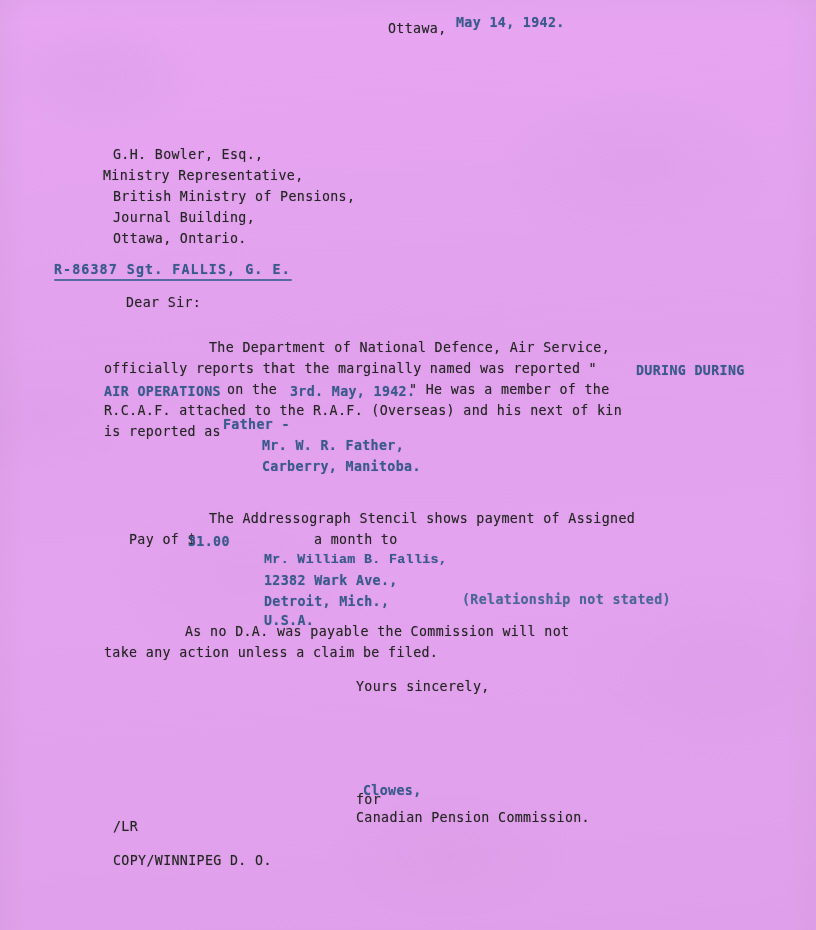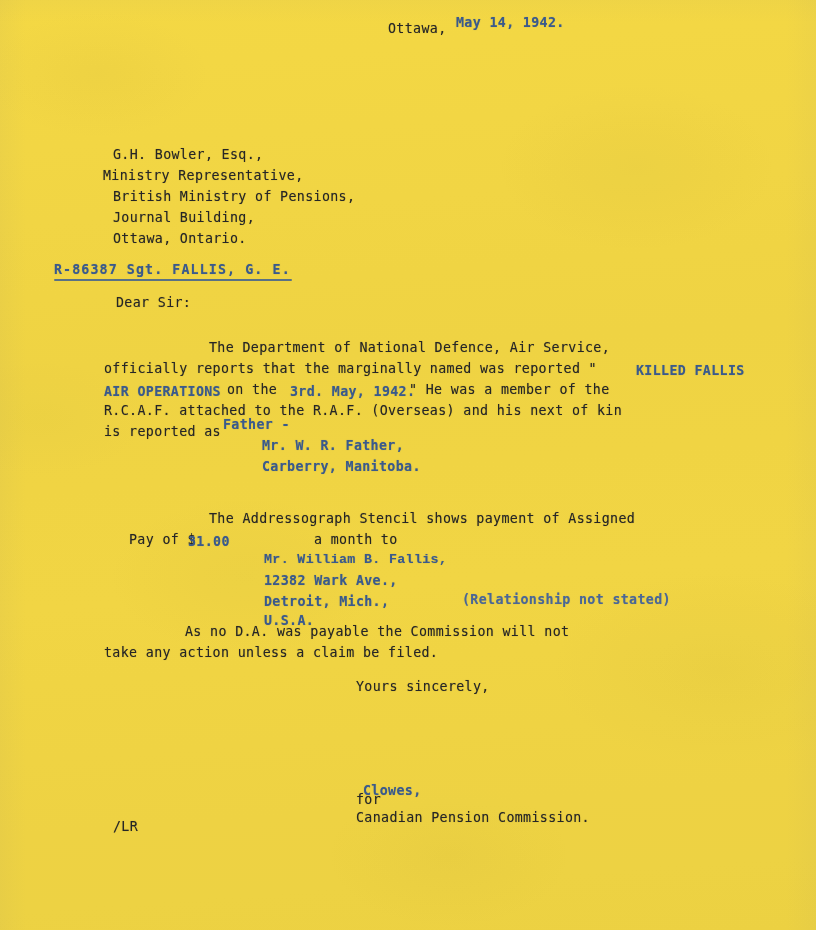--- a/index.html
+++ b/index.html
@@ -5,21 +5,21 @@
 <style>
   html, body {
     margin: 0;
     padding: 0;
     background: #ffffff;
   }
   .page {
     position: relative;
     width: 816px;
     height: 930px;
-    background: #fde047;
+    background: #f0abfc;
     overflow: hidden;
     font-family: "DejaVu Sans Mono", "Liberation Mono", monospace;
     color: #2b2b2b;
   }
   
   .paper-texture {
     position: absolute;
     inset: 0;
     pointer-events: none;
     background:
@@ -97,26 +97,26 @@
 
     <div class="ln ink-black" style="left:113px; top:144px;">G.H. Bowler, Esq.,</div>
     <div class="ln ink-black" style="left:103px; top:165px;">Ministry Representative,</div>
     <div class="ln ink-black" style="left:113px; top:186px;">British Ministry of Pensions,</div>
     <div class="ln ink-black" style="left:113px; top:207px;">Journal Building,</div>
     <div class="ln ink-black" style="left:113px; top:228px;">Ottawa, Ontario.</div>
 
     <div class="ln ink-blue" style="left:54px; top:259px; letter-spacing:1.1px;">R-86387 Sgt. FALLIS, G. E.</div>
     <div class="subject-rule" style="left:54px; top:279px; width:238px;"></div>
 
-    <div class="ln ink-black" style="left:116px; top:292px;">Dear Sir:</div>
+    <div class="ln ink-black" style="left:126px; top:292px;">Dear Sir:</div>
 
     <div class="ln ink-black" style="left:209px; top:337px;">The Department of National Defence, Air Service,</div>
 
     <div class="ln ink-black" style="left:104px; top:358px;">officially reports that the marginally named was reported "</div>
-    <div class="ln ink-blue" style="left:636px; top:360px;">KILLED FALLIS</div>
+    <div class="ln ink-blue" style="left:636px; top:360px;">DURING DURING</div>
 
     <div class="ln ink-blue" style="left:104px; top:381px;">AIR OPERATIONS</div>
     <div class="ln ink-black" style="left:227px; top:379px;">on the</div>
     <div class="ln ink-blue" style="left:290px; top:381px;">3rd. May, 1942.</div>
     <div class="ln ink-black" style="left:409px; top:379px;">" He was a member of the</div>
 
     <div class="ln ink-black" style="left:104px; top:400px;">R.C.A.F. attached to the R.A.F. (Overseas) and his next of kin</div>
 
     <div class="ln ink-black" style="left:104px; top:421px;">is reported as</div>
     <div class="ln ink-blue" style="left:223px; top:414px;">Father -</div>
@@ -140,15 +140,16 @@
     <div class="ln ink-black" style="left:104px; top:642px;text-align:right;">take any action unless a claim be filed.</div>
 
     <div class="ln ink-black" style="left:356px; top:676px;">Yours sincerely,</div>
 
     <div class="sig-overlap ink-black" style="left:356px; top:789px;">for</div>
     <div class="sig-overlap ink-blue" style="left:357px; top:780px;margin-left:6px;">Clowes,</div>
 
     <div class="ln ink-black" style="left:356px; top:807px;">Canadian Pension Commission.</div>
 
     <div class="ln ink-black" style="left:113px; top:816px;">/LR</div>
+    <div class="ln ink-black" style="left:113px; top:850px;">COPY/WINNIPEG D. O.</div>
 
   </div>
 </div>
 
 </body></html>

